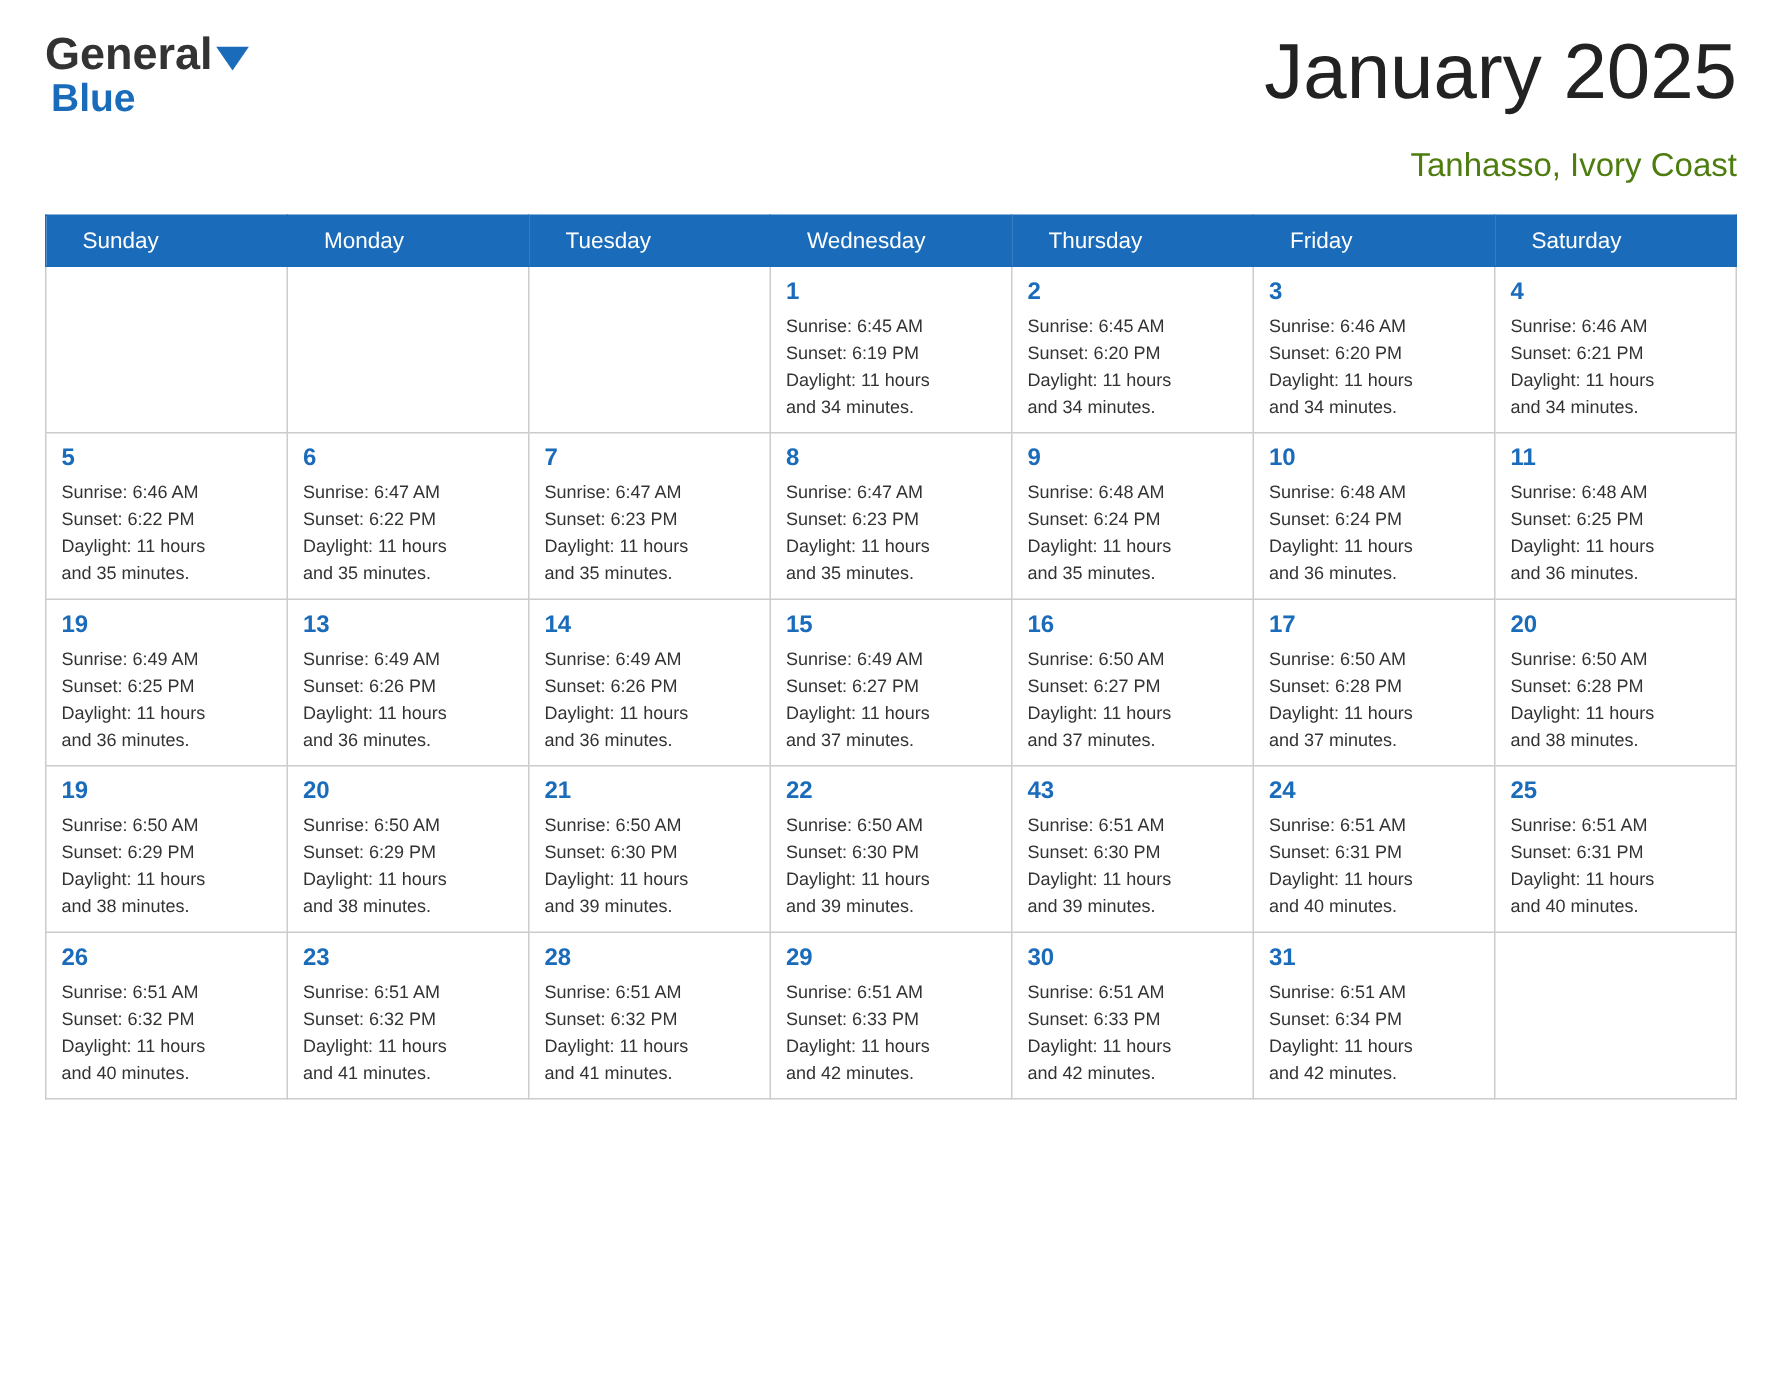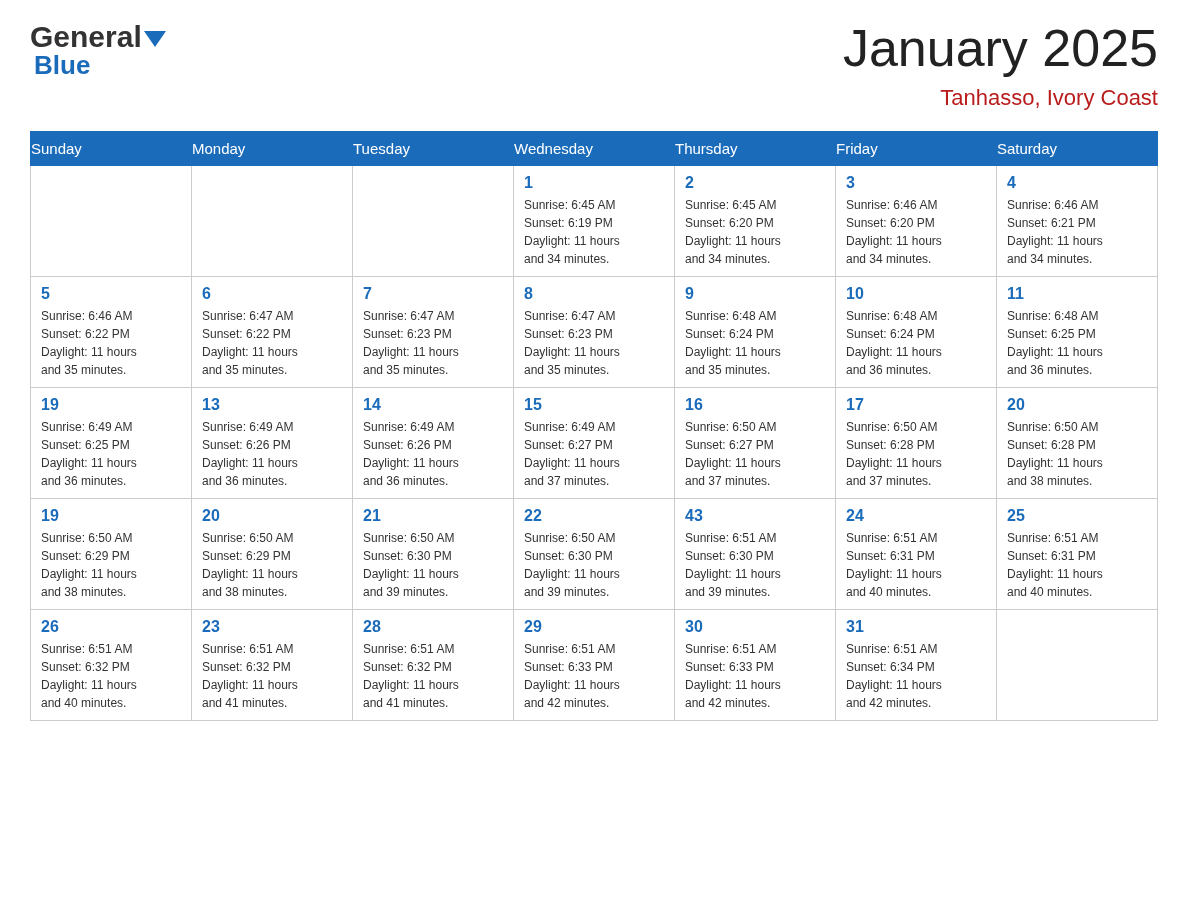--- a/index.html
+++ b/index.html
@@ -26,34 +26,34 @@
     }
     .month-title {
       font-size: 52px;
       font-weight: normal;
       color: #222;
       line-height: 1.1;
       text-align: right;
     }
     .location {
       font-size: 22px;
-      color: #b91c1c;
-      margin-top: 8px;
+      color: #4d7c0f;
+      margin-top: 20px;
     }
     .calendar {
       width: 100%;
       border-collapse: collapse;
       table-layout: fixed;
     }
     .calendar th {
       background: #1a6bba;
       color: #fff;
       font-size: 15px;
       font-weight: normal;
-      padding: 8px 0;
+      padding: 8px 24px;
       text-align: left;
       border: 1px solid #1a6bba;
     }
     .calendar td {
       vertical-align: top;
       padding: 8px 10px;
       border: 1px solid #ccc;
       font-size: 12px;
       color: #333;
       height: 110px;

